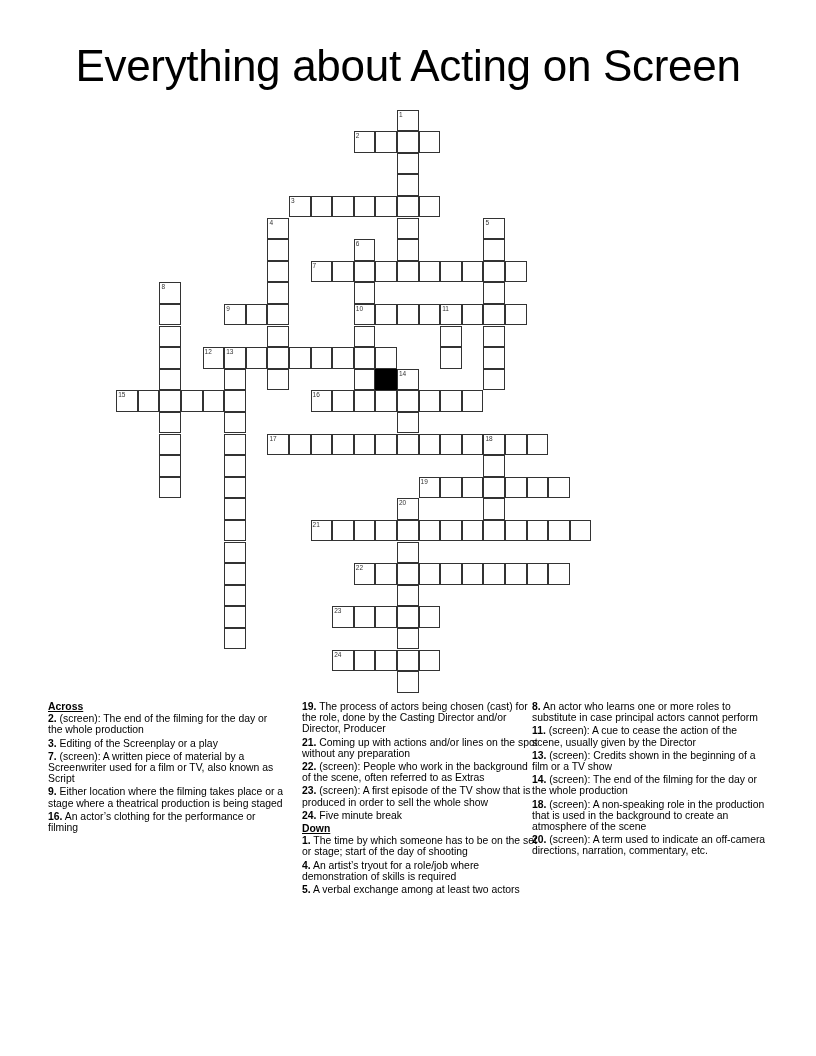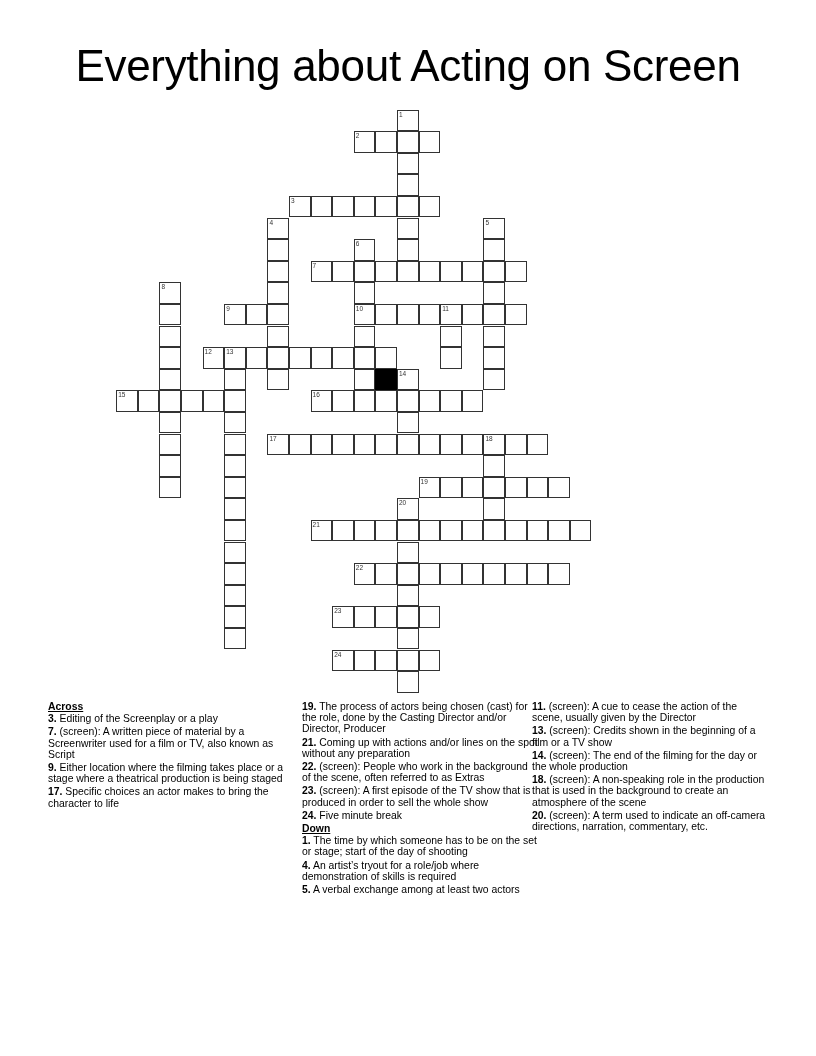--- a/index.html
+++ b/index.html
@@ -230,37 +230,39 @@
       <span class="num">24</span>
     </div>
     <div class="cell" style="left: 237.6px; top: 540px;"></div>
     <div class="cell" style="left: 259.2px; top: 540px;"></div>
     <div class="cell" style="left: 302.4px; top: 540px;"></div>
     <div class="cell black" style="left: 259.2px; top: 259.2px;"></div>
   </div>
 
 <div class="clues col1">
   <div class="heading">Across</div>
+  <div class="clue"><b>2.</b><span> (screen): The end of the filming for the day or the whole production</span></div>
   <div class="clue"><b>3.</b><span> Editing of the Screenplay or a play</span></div>
   <div class="clue"><b>7.</b><span> (screen): A written piece of material by a Screenwriter used for a film or TV, also known as Script</span></div>
   <div class="clue"><b>9.</b><span> Either location where the filming takes place or a stage where a theatrical production is being staged</span></div>
-  <div class="clue"><b>17.</b><span> Specific choices an actor makes to bring the character to life</span></div>
+  <div class="clue"><b>16.</b><span> An actor’s clothing for the performance or filming</span></div>
 </div>
 
 <div class="clues col2">
   <div class="clue"><b>19.</b><span> The process of actors being chosen (cast) for the role, done by the Casting Director and/or Director, Producer</span></div>
   <div class="clue"><b>21.</b><span> Coming up with actions and/or lines on the spot without any preparation</span></div>
   <div class="clue"><b>22.</b><span> (screen): People who work in the background of the scene, often referred to as Extras</span></div>
   <div class="clue"><b>23.</b><span> (screen): A first episode of the TV show that is produced in order to sell the whole show</span></div>
   <div class="clue"><b>24.</b><span> Five minute break</span></div>
   <div class="heading">Down</div>
   <div class="clue"><b>1.</b><span> The time by which someone has to be on the set or stage; start of the day of shooting</span></div>
   <div class="clue"><b>4.</b><span> An artist’s tryout for a role/job where demonstration of skills is required</span></div>
   <div class="clue"><b>5.</b><span> A verbal exchange among at least two actors</span></div>
 </div>
 
 <div class="clues col3">
+  <div class="clue"><b>8.</b><span> An actor who learns one or more roles to substitute in case principal actors cannot perform</span></div>
   <div class="clue"><b>11.</b><span> (screen): A cue to cease the action of the scene, usually given by the Director</span></div>
   <div class="clue"><b>13.</b><span> (screen): Credits shown in the beginning of a film or a TV show</span></div>
   <div class="clue"><b>14.</b><span> (screen): The end of the filming for the day or the whole production</span></div>
   <div class="clue"><b>18.</b><span> (screen): A non-speaking role in the production that is used in the background to create an atmosphere of the scene</span></div>
   <div class="clue"><b>20.</b><span> (screen): A term used to indicate an off-camera directions, narration, commentary, etc.</span></div>
 </div>
 
 </body></html>

